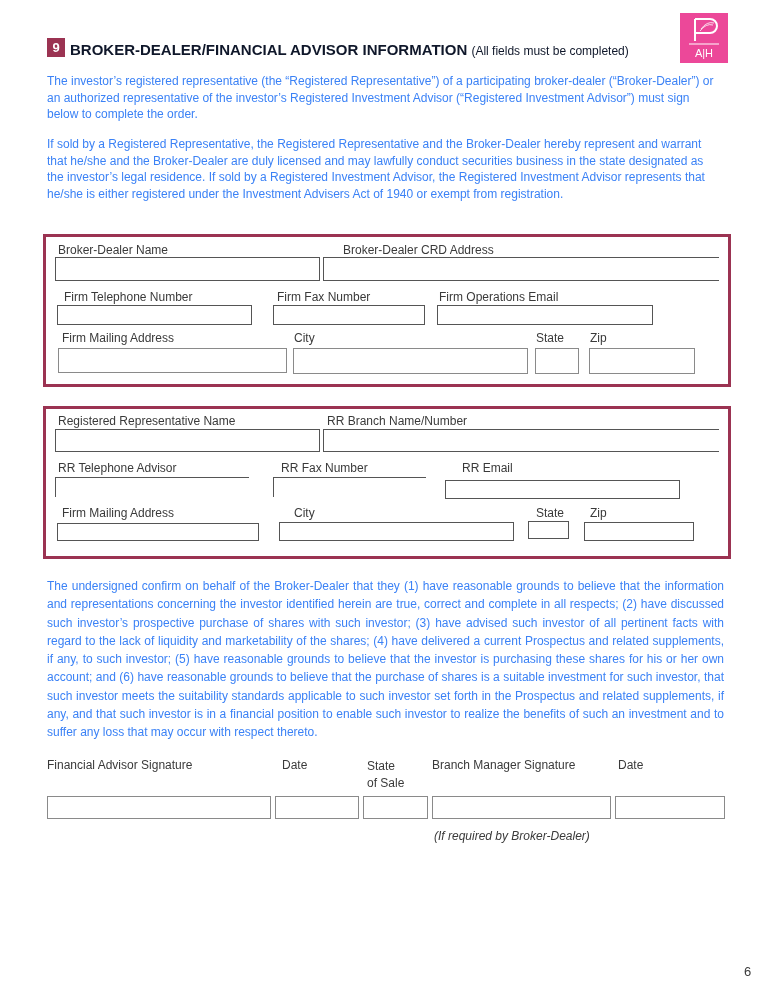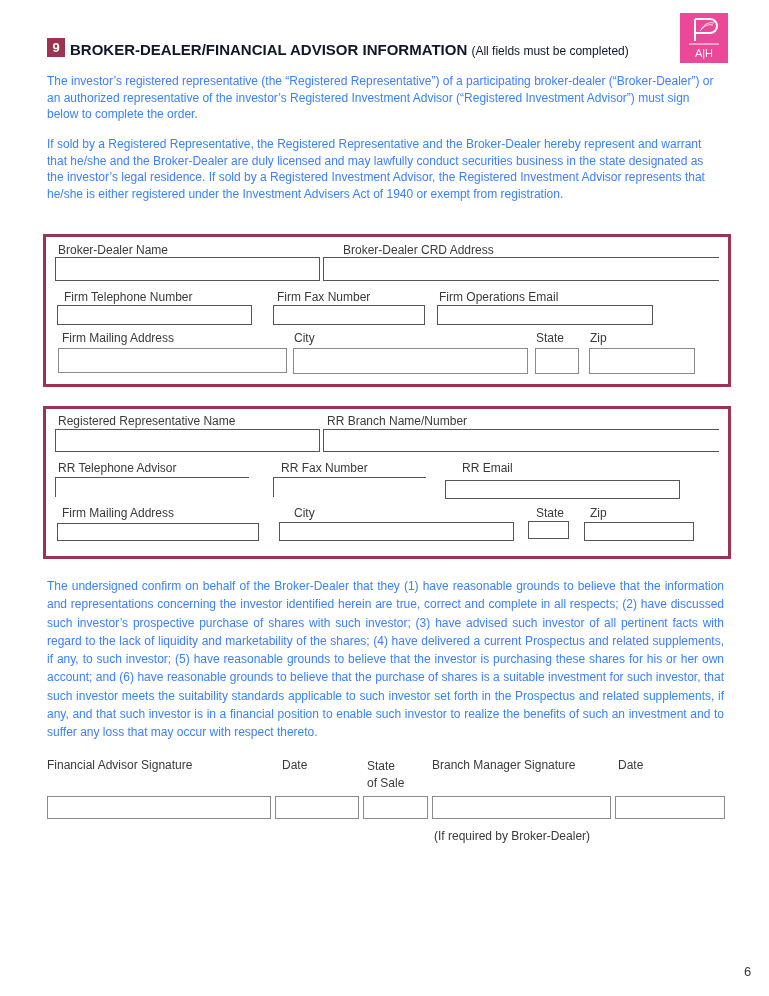--- a/index.html
+++ b/index.html
@@ -91,15 +91,15 @@
 </span>
 <span class="lbl" style="left:432px;top:758px;">Branch Manager Signature</span>
 <span class="lbl" style="left:618px;top:758px;">Date</span>
 
 <div class="fld light" style="left:47px;top:796px;width:224px;height:23px;"><span></span></div>
 <div class="fld light" style="left:275px;top:796px;width:84px;height:23px;"><span></span></div>
 <div class="fld light" style="left:363px;top:796px;width:65px;height:23px;"><span></span></div>
 <div class="fld light" style="left:432px;top:796px;width:179px;height:23px;"><span></span></div>
 <div class="fld light" style="left:615px;top:796px;width:110px;height:23px;"><span></span></div>
 
-<span class="lbl" style="left:434px;top:829px;">(If required by Broker-Dealer)</span>
+<span class="lbl" style="left:434px;top:829px;font-style:italic;">(If required by Broker-Dealer)</span>
 
 <span class="lbl" style="left:744px;top:964px;font-size:13px;">6</span>
 
 </body></html>

